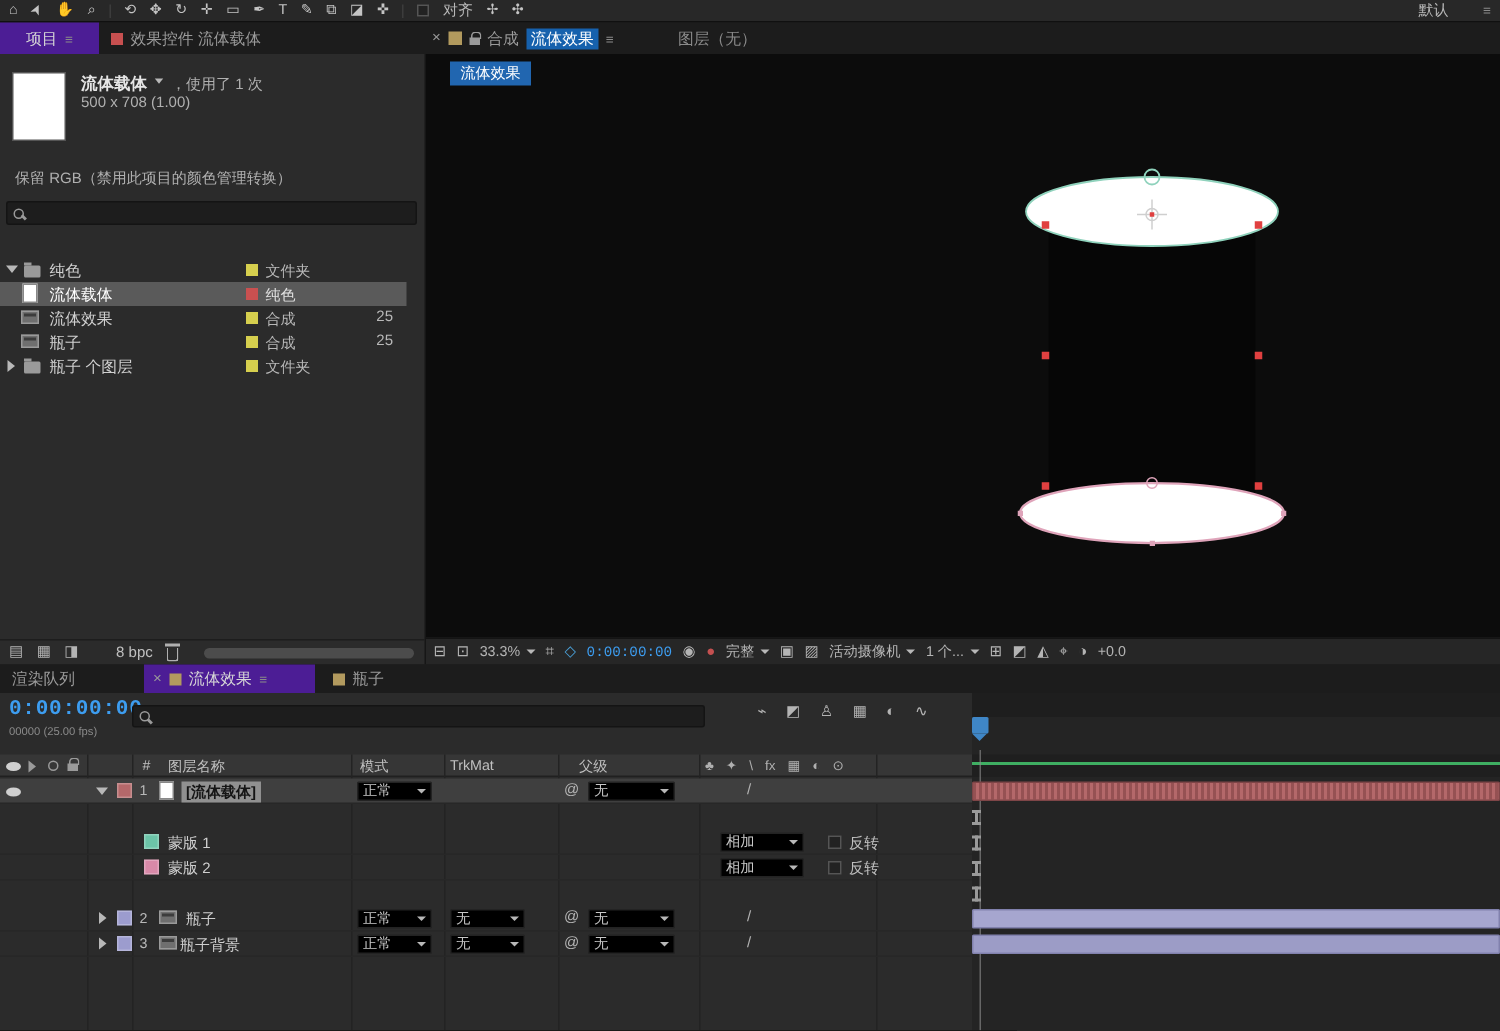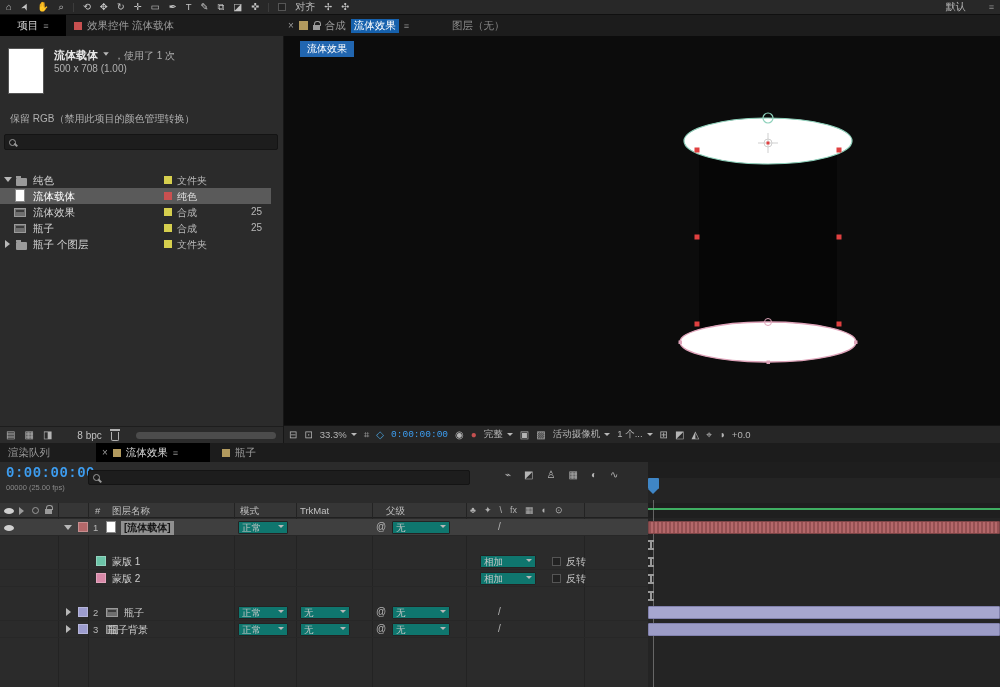--- a/index.html
+++ b/index.html
@@ -11,21 +11,21 @@
 .ico{font-size:10px;color:#b4b4b4;line-height:1}
 
 #toolbar{left:0;top:0;width:1000px;height:15px;background:#282828;border-bottom:1px solid #101010;
          display:flex;align-items:center;gap:9px;padding:0 6px}
 #toolbar .tool{font-size:9.5px;color:#c4c4c4;line-height:1}
 .rot{display:inline-block;transform:rotate(-65deg)}
 .vsep{width:1px;height:9px;background:#3c3c3c}
 
 .tabstrip{background:#1c1c1c}
 #tabs1{left:0;top:15px;width:1000px;height:21px}
-.tab-active{background:#000000;color:#d6d6d6}
+.tab-active{background:#4c1d95;color:#d6d6d6}
 .sq{display:inline-block;width:8px;height:8px}
 .menu-g{color:#8a8a8a;font-size:9px}
 .close-g{color:#9a9a9a;font-size:10px}
 .sel-blue{background:#1661ad;color:#fff;padding:0 3px}
 .tabtxt{color:#9a9a9a;font-size:10.5px}
 
 #project{left:0;top:36px;width:283px;height:390px;background:#2b2b2b}
 #thumb{left:8px;top:12px;width:36px;height:46px;background:#fff;border:1px solid #555}
 .dim{color:#b0b0b0;font-size:10px}
 #psearch{left:4px;top:98px;width:274px;height:16px;background:#1d1d1d;border:1px solid #141414;border-radius:2px;display:flex;align-items:center;padding:0 4px;gap:4px}
@@ -50,21 +50,21 @@
 #tl-right{left:648px;top:19px;width:352px;height:225px;background:#242424;overflow:hidden}
 #tl-time{font-family:"Liberation Mono",monospace;font-weight:bold;font-size:14px;color:#3d9df0;letter-spacing:.5px}
 #tl-frameinfo{font-size:7.5px;color:#8a8a8a}
 #tl-search{left:88px;top:8px;width:382px;height:15px;background:#1d1d1d;border:1px solid #141414;border-radius:2px;display:flex;align-items:center;padding:0 4px}
 #tl-head{left:0;top:41px;width:648px;height:15px;background:#363636;border-bottom:1px solid #202020;font-size:9.5px;color:#c0c0c0}
 .trow{position:absolute;left:0;width:648px;height:17px;border-bottom:1px solid #272727}
 .cline{position:absolute;top:41px;height:184px;width:1px;background:#232323}
 .lname{font-size:10px;color:#cfcfcf;white-space:nowrap}
 .num{font-size:9.5px;color:#b8b8b8}
 .chip{display:inline-block;width:10px;height:10px;border:1px solid rgba(255,255,255,.25)}
-.dd{display:inline-flex;align-items:flex-start;background:#0f766e;border:1px solid #232323;height:13px;
+.dd{display:inline-flex;align-items:center;background:#000000;border:1px solid #232323;height:13px;
     padding:0 3px;font-size:9.5px;color:#c8c8c8;border-radius:1px;justify-content:space-between}
 .car{width:0;height:0;border:3px solid transparent;border-top-color:#b8b8b8;margin-left:4px;margin-top:3px}
 .cb{display:inline-block;width:9px;height:9px;background:#222;border:1px solid #555}
 .link{color:#8fb7e6;font-size:10px}
 
 #ruler{position:absolute;left:0;top:16px;width:352px;height:22px;background:#2d2d2d;border-bottom:1px solid #191919;
   background-image:repeating-linear-gradient(90deg,#4e4e4e 0 1px,transparent 1px 15.8px);
   background-size:100% 5px;background-position:0 100%;background-repeat:no-repeat}
 .rlab{position:absolute;top:3px;font-size:9px;color:#9a9a9a}
 #workstrip{position:absolute;left:0;top:41px;width:352px;height:15px;background:#1f1f1f}
@@ -393,21 +393,21 @@
             <span class="car"></span>
         </span>
         <span class="abs ico" style="left:498px;top:3px">/</span>
       </div>
 
       <div class="trow" style="top:159px">
         <span class="tw-closed abs" style="left:66px;top:4px"></span>
         <span class="chip abs" style="left:78px;top:3px;background:#9c9cce"></span>
         <span class="num abs" style="left:93px;top:3px">3</span>
         <span class="compico abs" style="left:106px;top:3px"></span>
-        <span class="lname abs" style="left:108px;top:2px">瓶子背景</span>
+        <span class="lname abs" style="left:120px;top:2px">瓶子背景</span>
         <span class="dd abs" style="left:238px;top:2px;width:50px">
           <span>正常</span>
             <span class="car"></span>
         </span>
         <span class="dd abs" style="left:300px;top:2px;width:50px">
           <span>无</span>
             <span class="car"></span>
         </span>
         <span class="abs ico" style="left:376px;top:3px">@</span>
         <span class="dd abs" style="left:392px;top:2px;width:58px">

